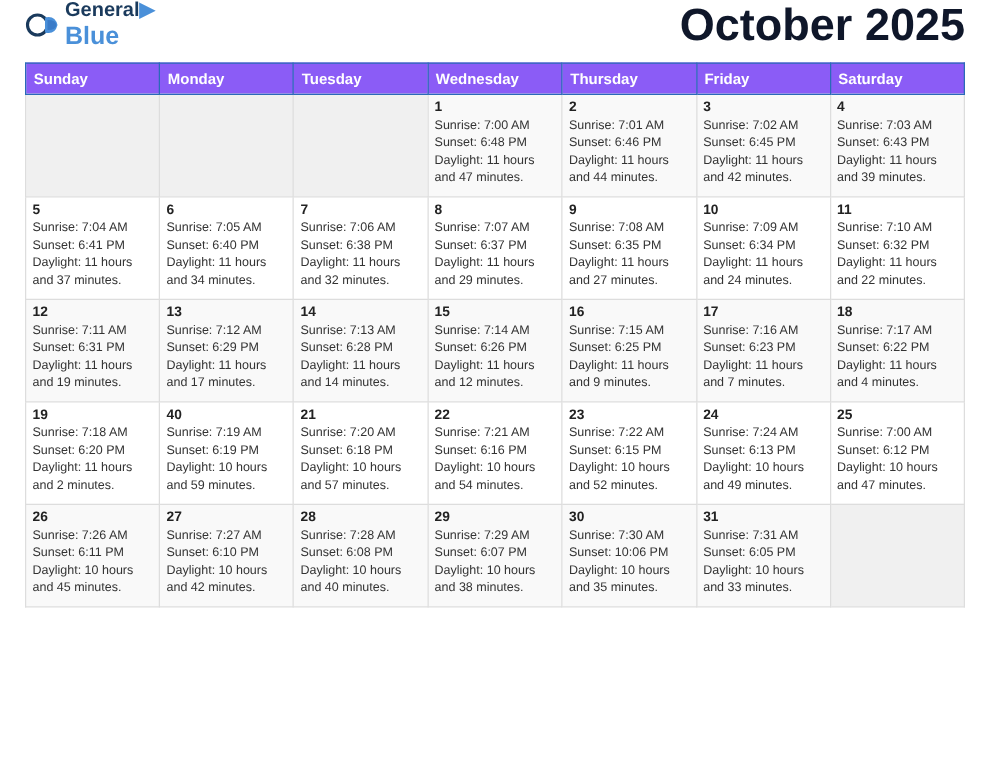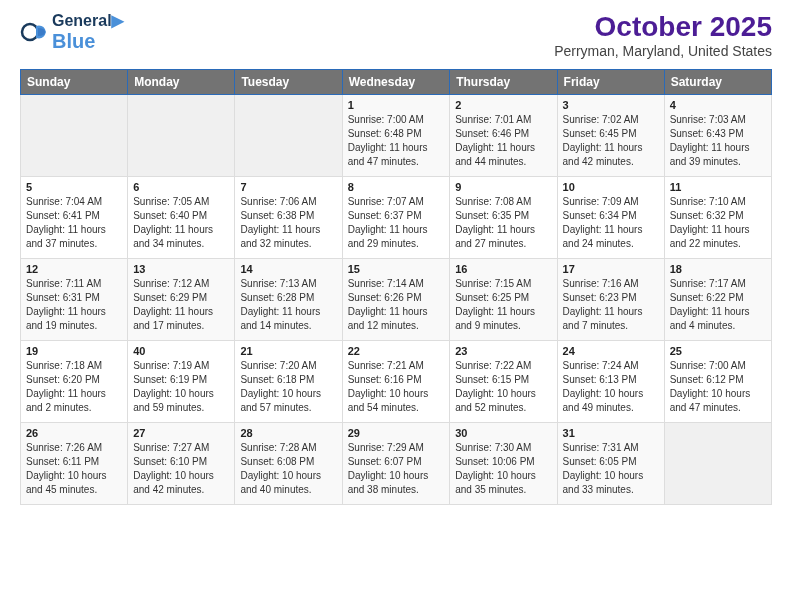--- a/index.html
+++ b/index.html
@@ -7,57 +7,57 @@
       font-family: Arial, sans-serif;
       background: #fff;
       width: 792px;
       height: 612px;
       overflow: hidden;
     }
     .page {
       width: 792px;
       height: 612px;
       background: #fff;
-      padding: 12px 20px 12px 20px;
+      padding: 0 20px 12px 20px;
     }
     .header {
       display: flex;
       align-items: flex-start;
       justify-content: space-between;
       margin-bottom: 10px;
     }
     .logo {
       display: flex;
       align-items: center;
     }
     .logo-icon {
       width: 28px;
       height: 28px;
       margin-right: 4px;
     }
     .title-section {
       text-align: right;
     }
     .month-title {
-      font-size: 28px;
+      font-size: 36px;
       font-weight: bold;
-      color: #4c1d95;
+      color: #0f172a;
       line-height: 1.1;
     }
     .location {
       font-size: 14px;
       color: #444;
     }
     .calendar {
       width: 100%;
       border-collapse: collapse;
       border: 1px solid #ccc;
     }
     .calendar th {
-      background: #737373;
+      background: #8b5cf6;
       color: #fff;
       font-size: 12px;
       font-weight: bold;
       padding: 5px 6px;
       text-align: left;
       border: 1px solid #2a6ab8;
     }
     .calendar td {
       vertical-align: top;
       padding: 4px 5px;
@@ -101,21 +101,20 @@
         <path d="M16 8 Q24 6 26 14 Q24 22 16 20" fill="#4a90d9"></path>
         <path d="M18 10 Q25 10 25 14 Q25 18 18 18" fill="#3a7bc8"></path>
       </svg>
       <div>
         <div style="font-size:16px;font-weight:bold;color:#1a3a5c;line-height:1.1;">General<span style="color:#4a90d9;">▶</span></div>
         <div style="font-size:20px;font-weight:bold;color:#4a90d9;line-height:1.1;">Blue</div>
       </div>
     </div>
     <div class="title-section">
       <div class="month-title">October 2025</div>
-      <div class="location">Perryman, Maryland, United States</div>
     </div>
   </div>
 
   <table class="calendar">
     <thead>
       <tr>
         <th>Sunday</th>
         <th>Monday</th>
         <th>Tuesday</th>
         <th>Wednesday</th>

